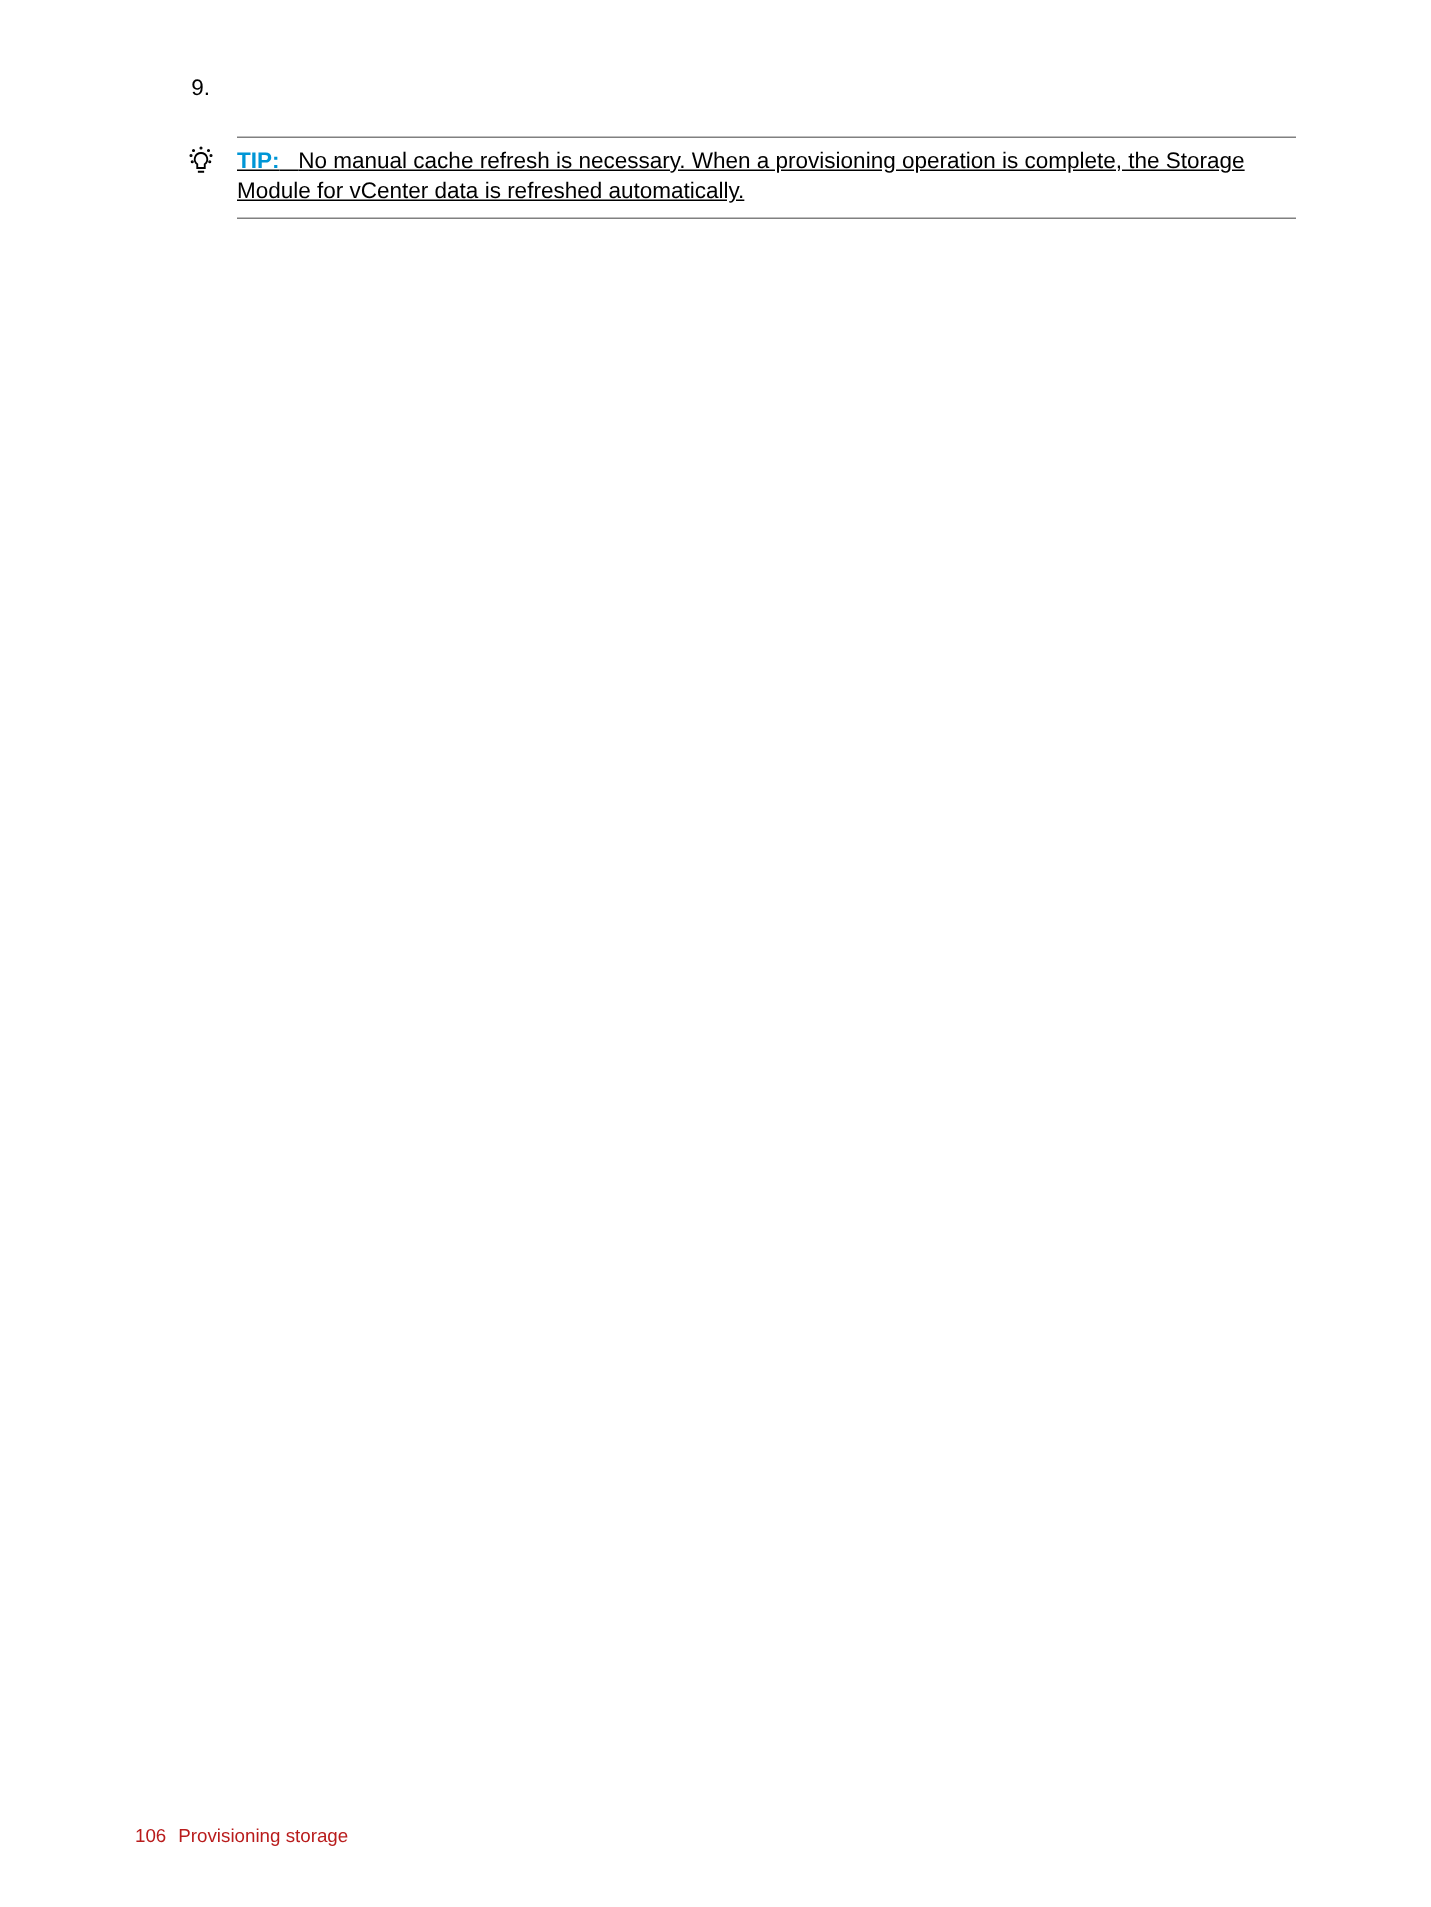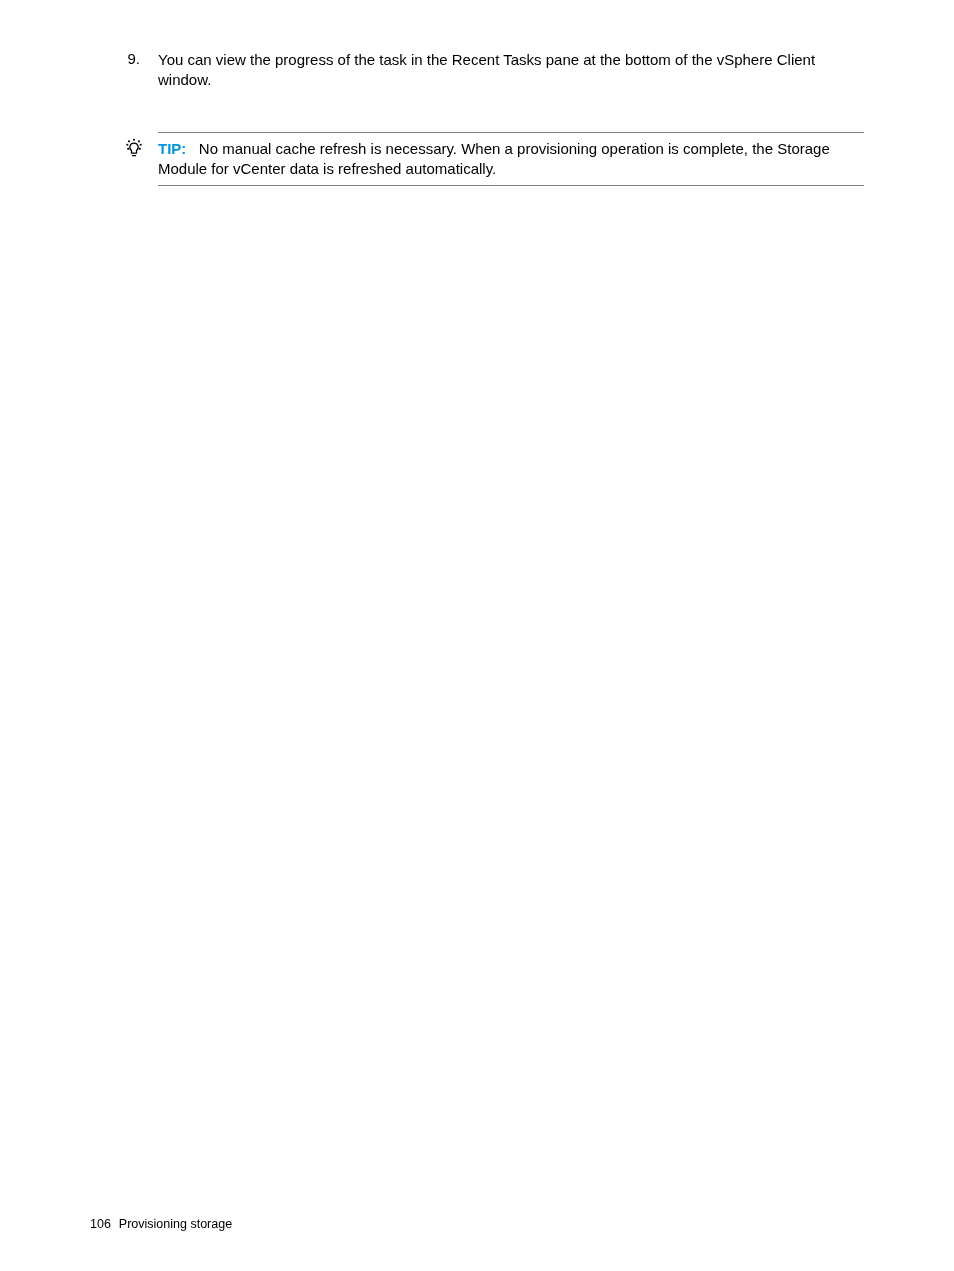--- a/index.html
+++ b/index.html
@@ -34,22 +34,23 @@
       line-height: 1.35;
     }
     .step-text p {
       margin-bottom: 6px;
     }
     .bold {
       font-weight: bold;
     }
     .tip-box {
       display: flex;
-      margin-top: 35px;
+      margin-top: 24px;
       margin-left: 0;
+      text-decoration: underline;
     }
     .tip-icon {
       width: 48px;
       flex-shrink: 0;
       padding-top: 6px;
       text-align: center;
     }
     .tip-icon svg {
       width: 20px;
       height: 20px;
@@ -63,34 +64,33 @@
     }
     .tip-label {
       color: #0096d6;
       font-weight: bold;
     }
     .footer {
       position: absolute;
       bottom: 40px;
       left: 90px;
       font-size: 12.5px;
-      color: #000000;
+      color: #b91c1c;
     }
     .page-number {
       margin-right: 8px;
     }
   </style>
 </head>
 <body>
 
 <div class="content">
   <div class="step-item">
     <div class="step-number">9.</div>
     <div class="step-text">
-      <p>You can view the progress of the task in the Recent Tasks pane at the bottom of the vSphere Client window.</p>
     </div>
   </div>
 
   <div class="tip-box">
     <div class="tip-icon">
       <svg viewBox="0 0 24 24" fill="none" stroke="#000000" stroke-width="1.5">
         <circle cx="4" cy="8" r="0.5" fill="#000000"></circle>
         <circle cx="20" cy="8" r="0.5" fill="#000000"></circle>
         <circle cx="6" cy="4" r="0.5" fill="#000000"></circle>
         <circle cx="18" cy="4" r="0.5" fill="#000000"></circle>

